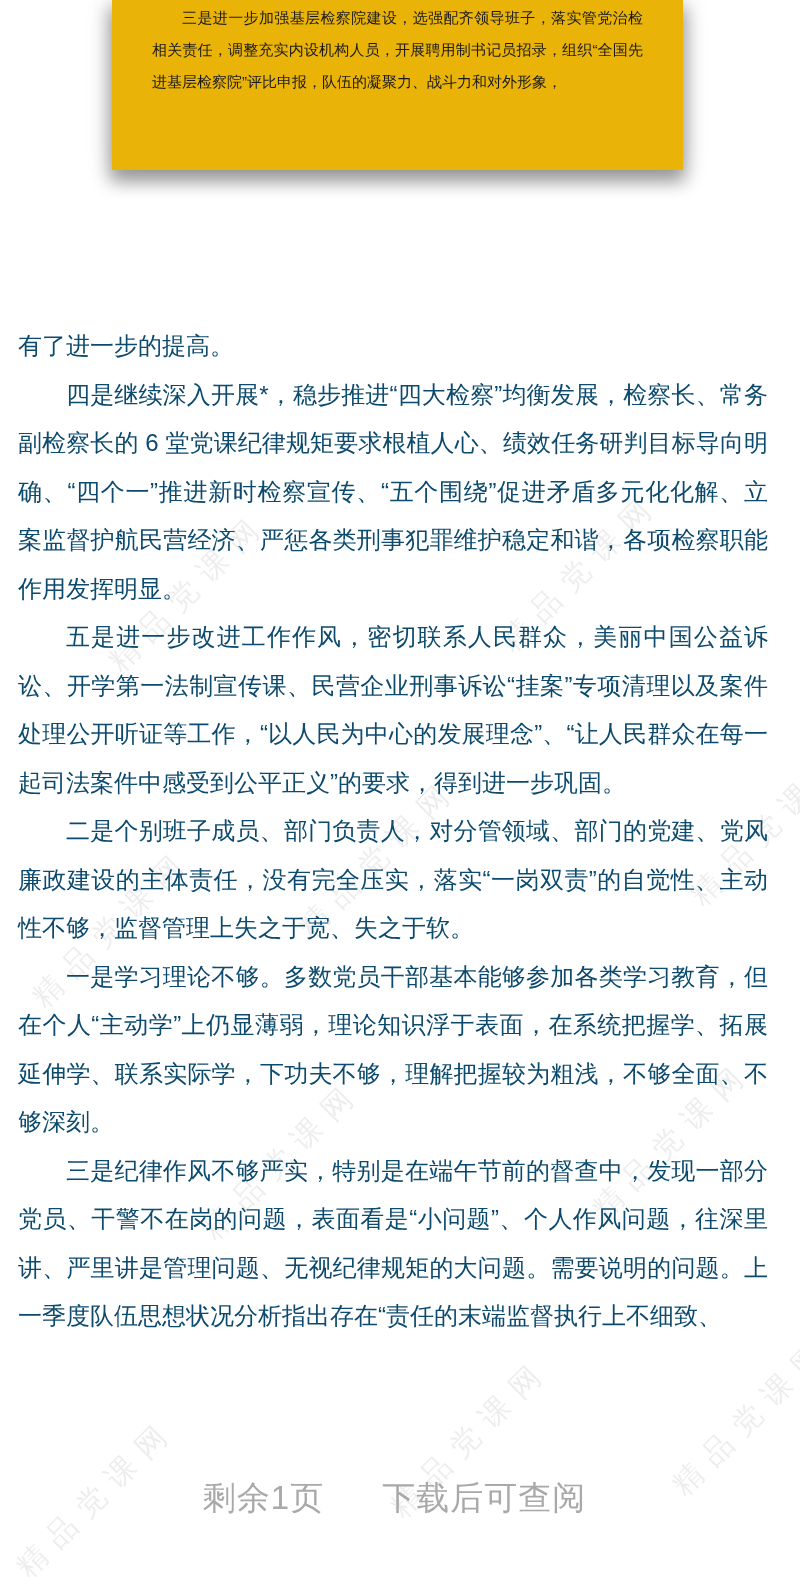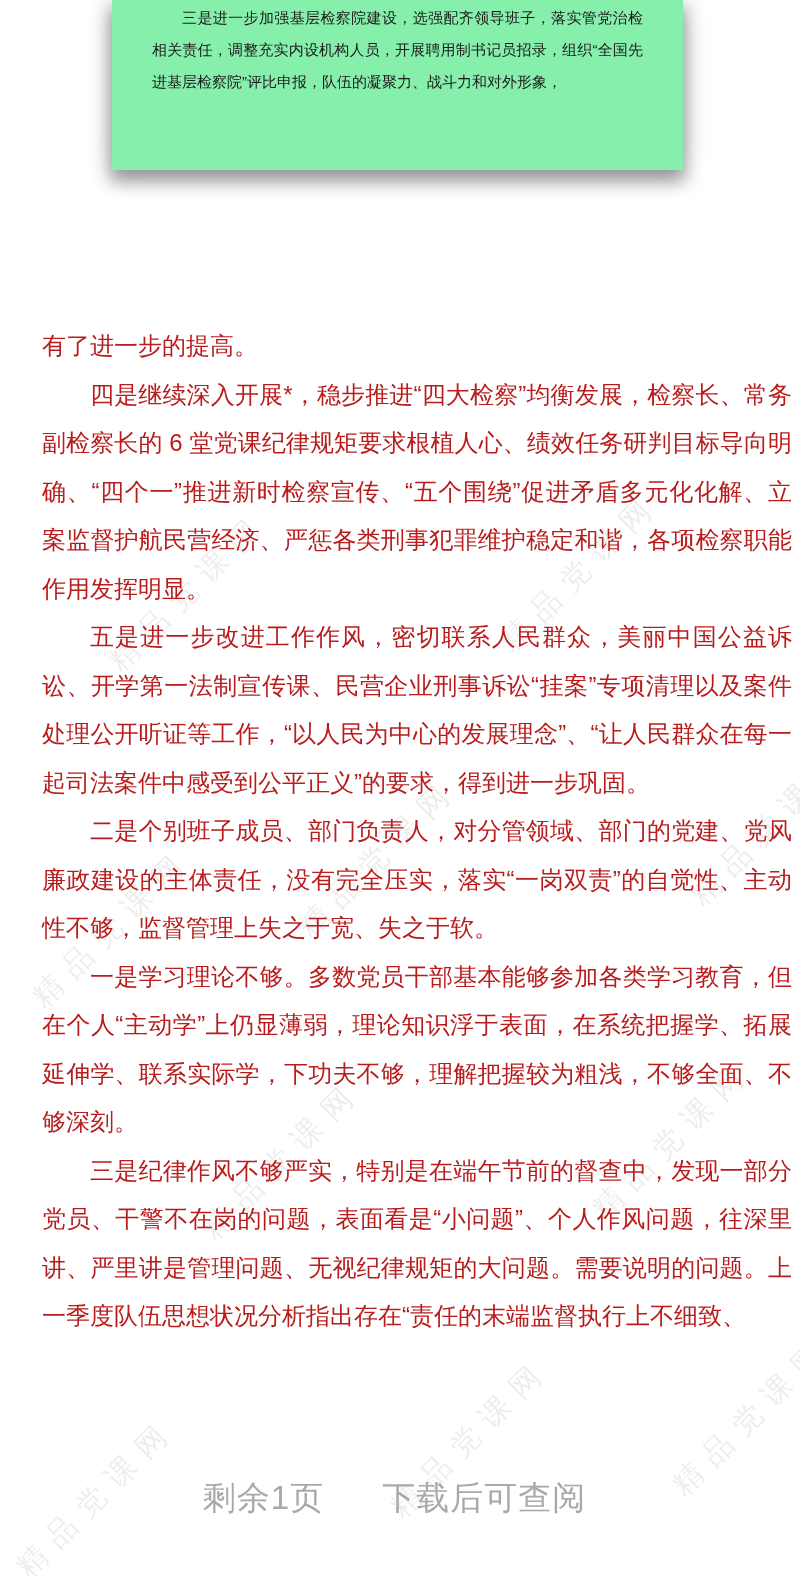--- a/index.html
+++ b/index.html
@@ -32,46 +32,46 @@
     user-select: none;
   }
 
   
   .preview-card {
     position: absolute;
     left: 112px;
     top: 0;
     width: 571px;
     height: 170px;
-    background: #86efac;
+    background: #eab308;
     box-shadow: 0 10px 16px 2px rgba(0, 0, 0, 0.35),
                 0 2px 26px rgba(0, 0, 0, 0.16);
     z-index: 2;
     box-sizing: border-box;
     padding: 2px 40px 0 40px;
   }
   .preview-card p {
     margin: 0;
     font-size: 15px;
     line-height: 32px;
     color: #1a1a1a;
     text-align: justify;
     text-indent: 2em;
   }
 
   
   .doc-body {
     position: absolute;
-    left: 42px;
+    left: 18px;
     top: 322px;
     width: 750px;
     z-index: 2;
     font-size: 24px;
     line-height: 48.5px;
-    color: #b91c1c;
+    color: #0c4a6e;
     text-align: justify;
   }
   .doc-body p {
     margin: 0;
   }
   .doc-body p.indent {
     text-indent: 2em;
   }
   .doc-body p.heading {
     margin: 20px 0;

